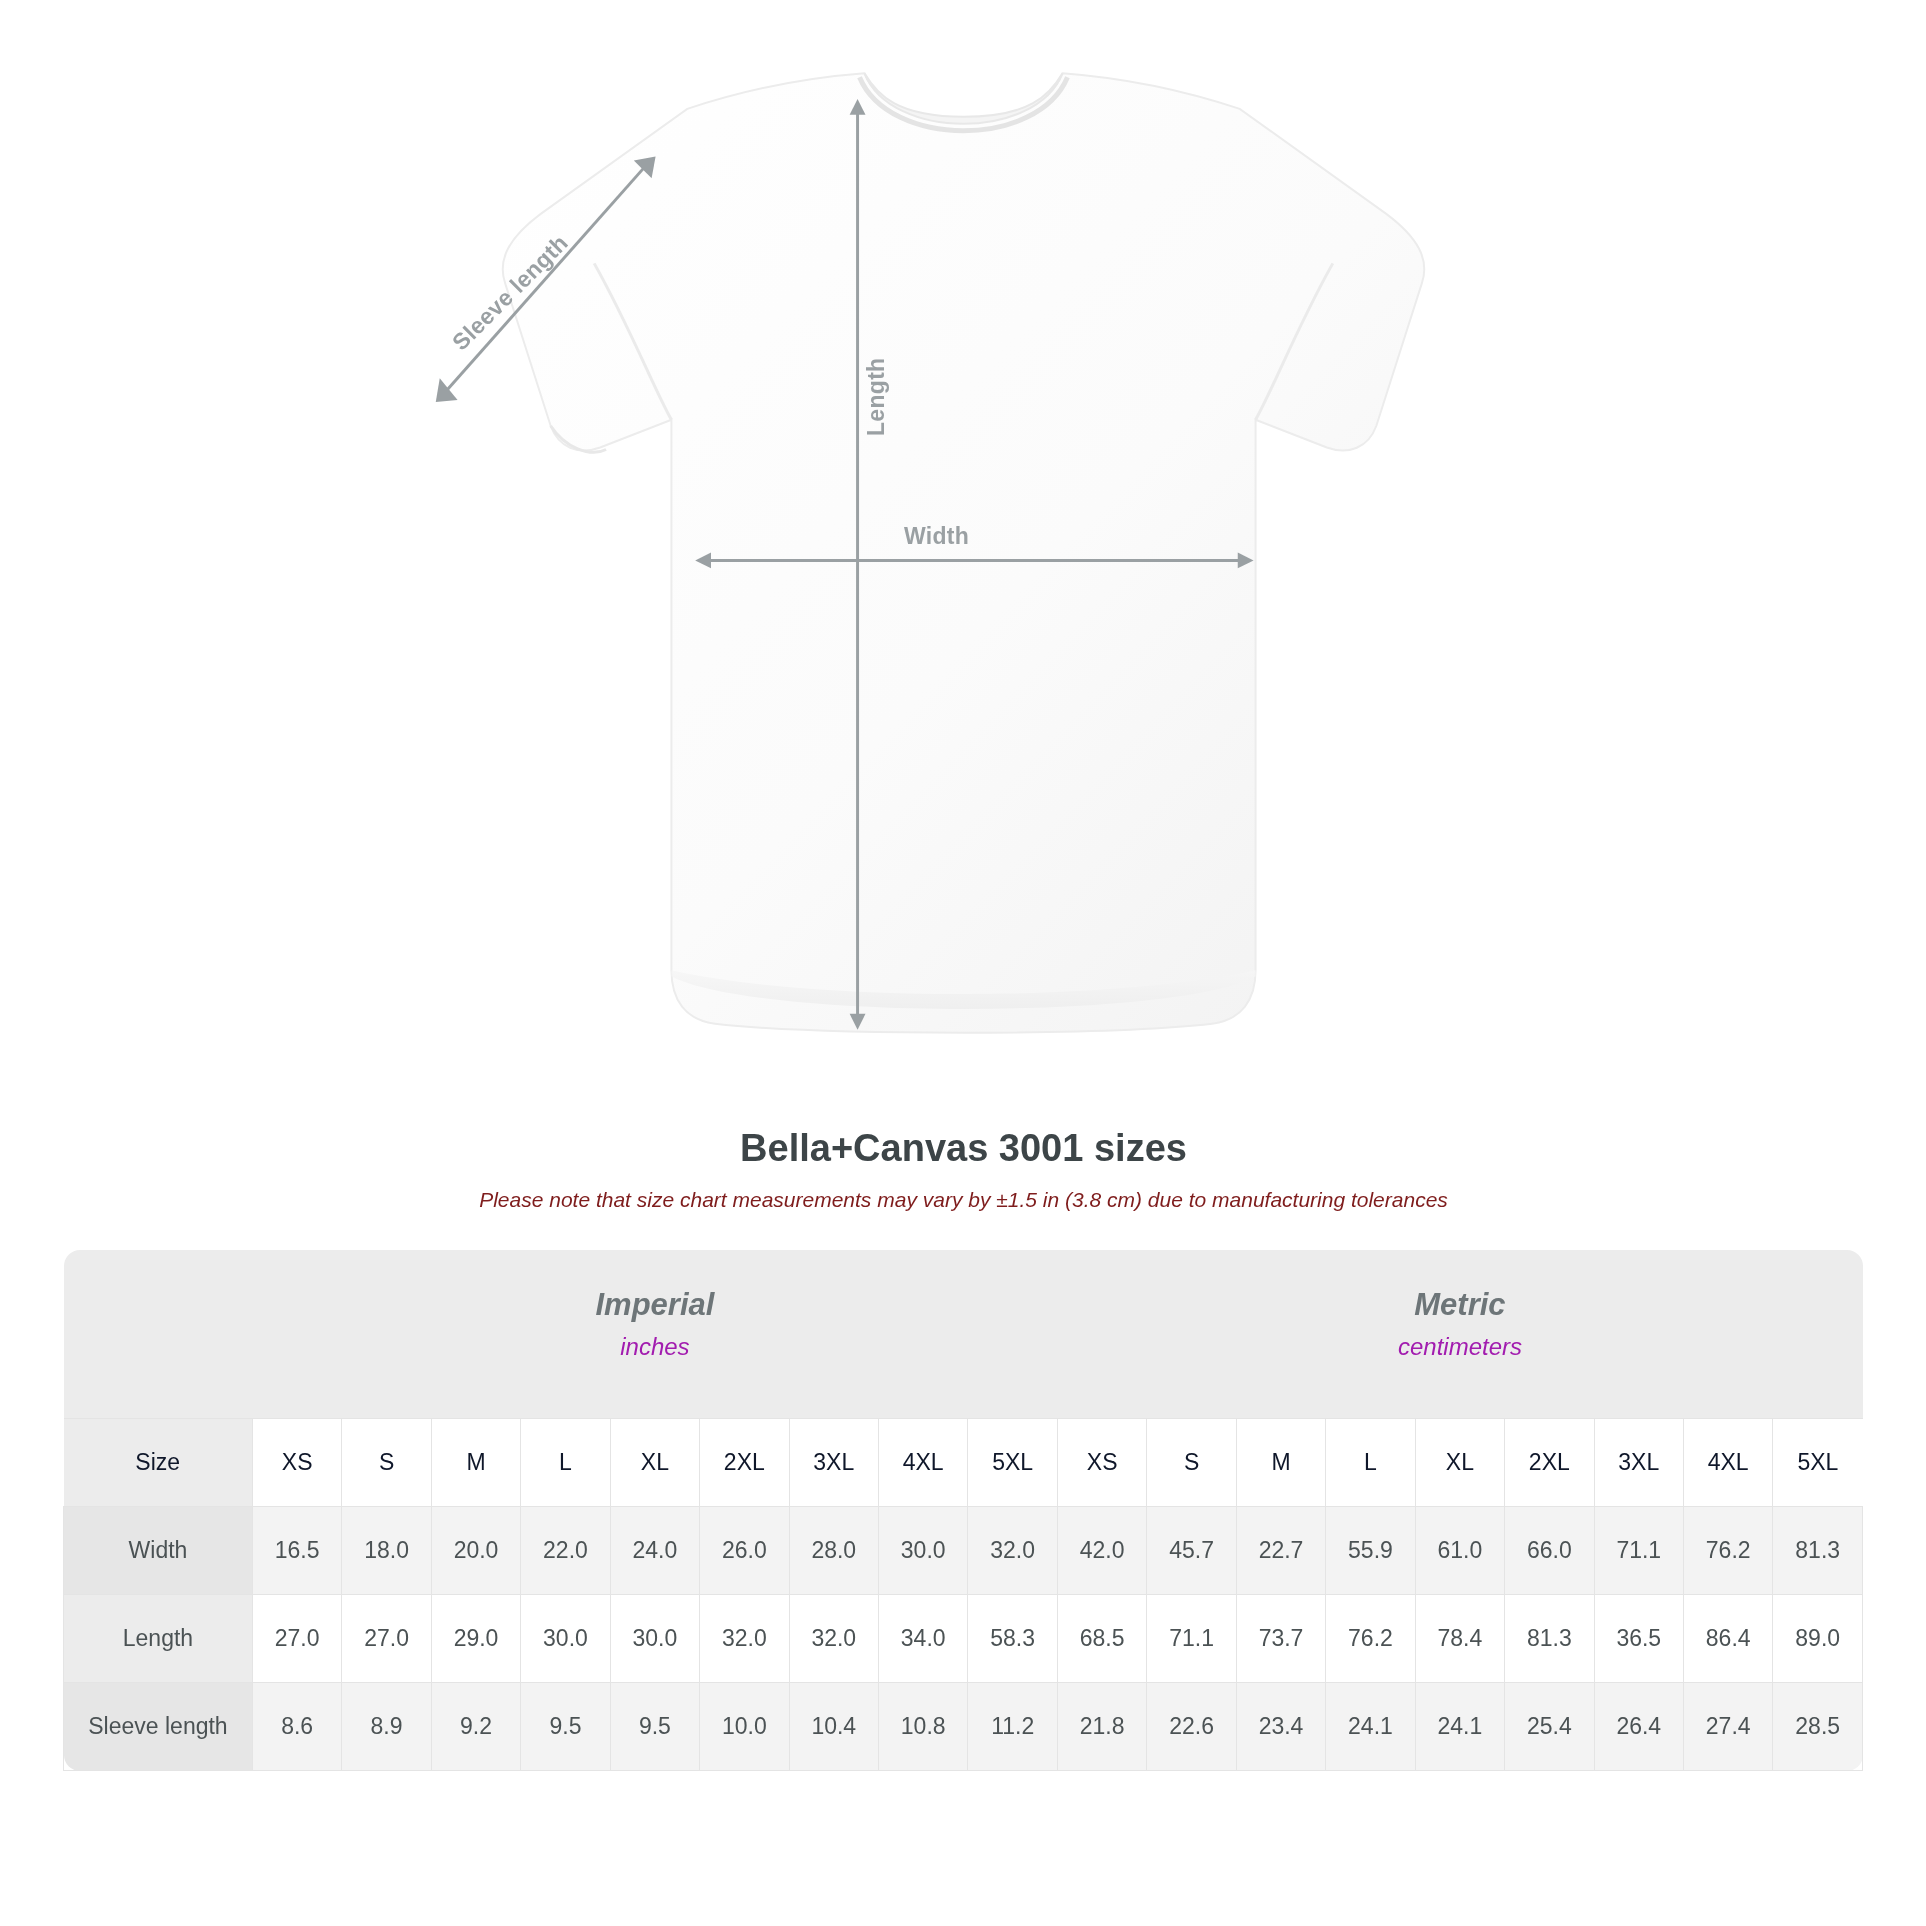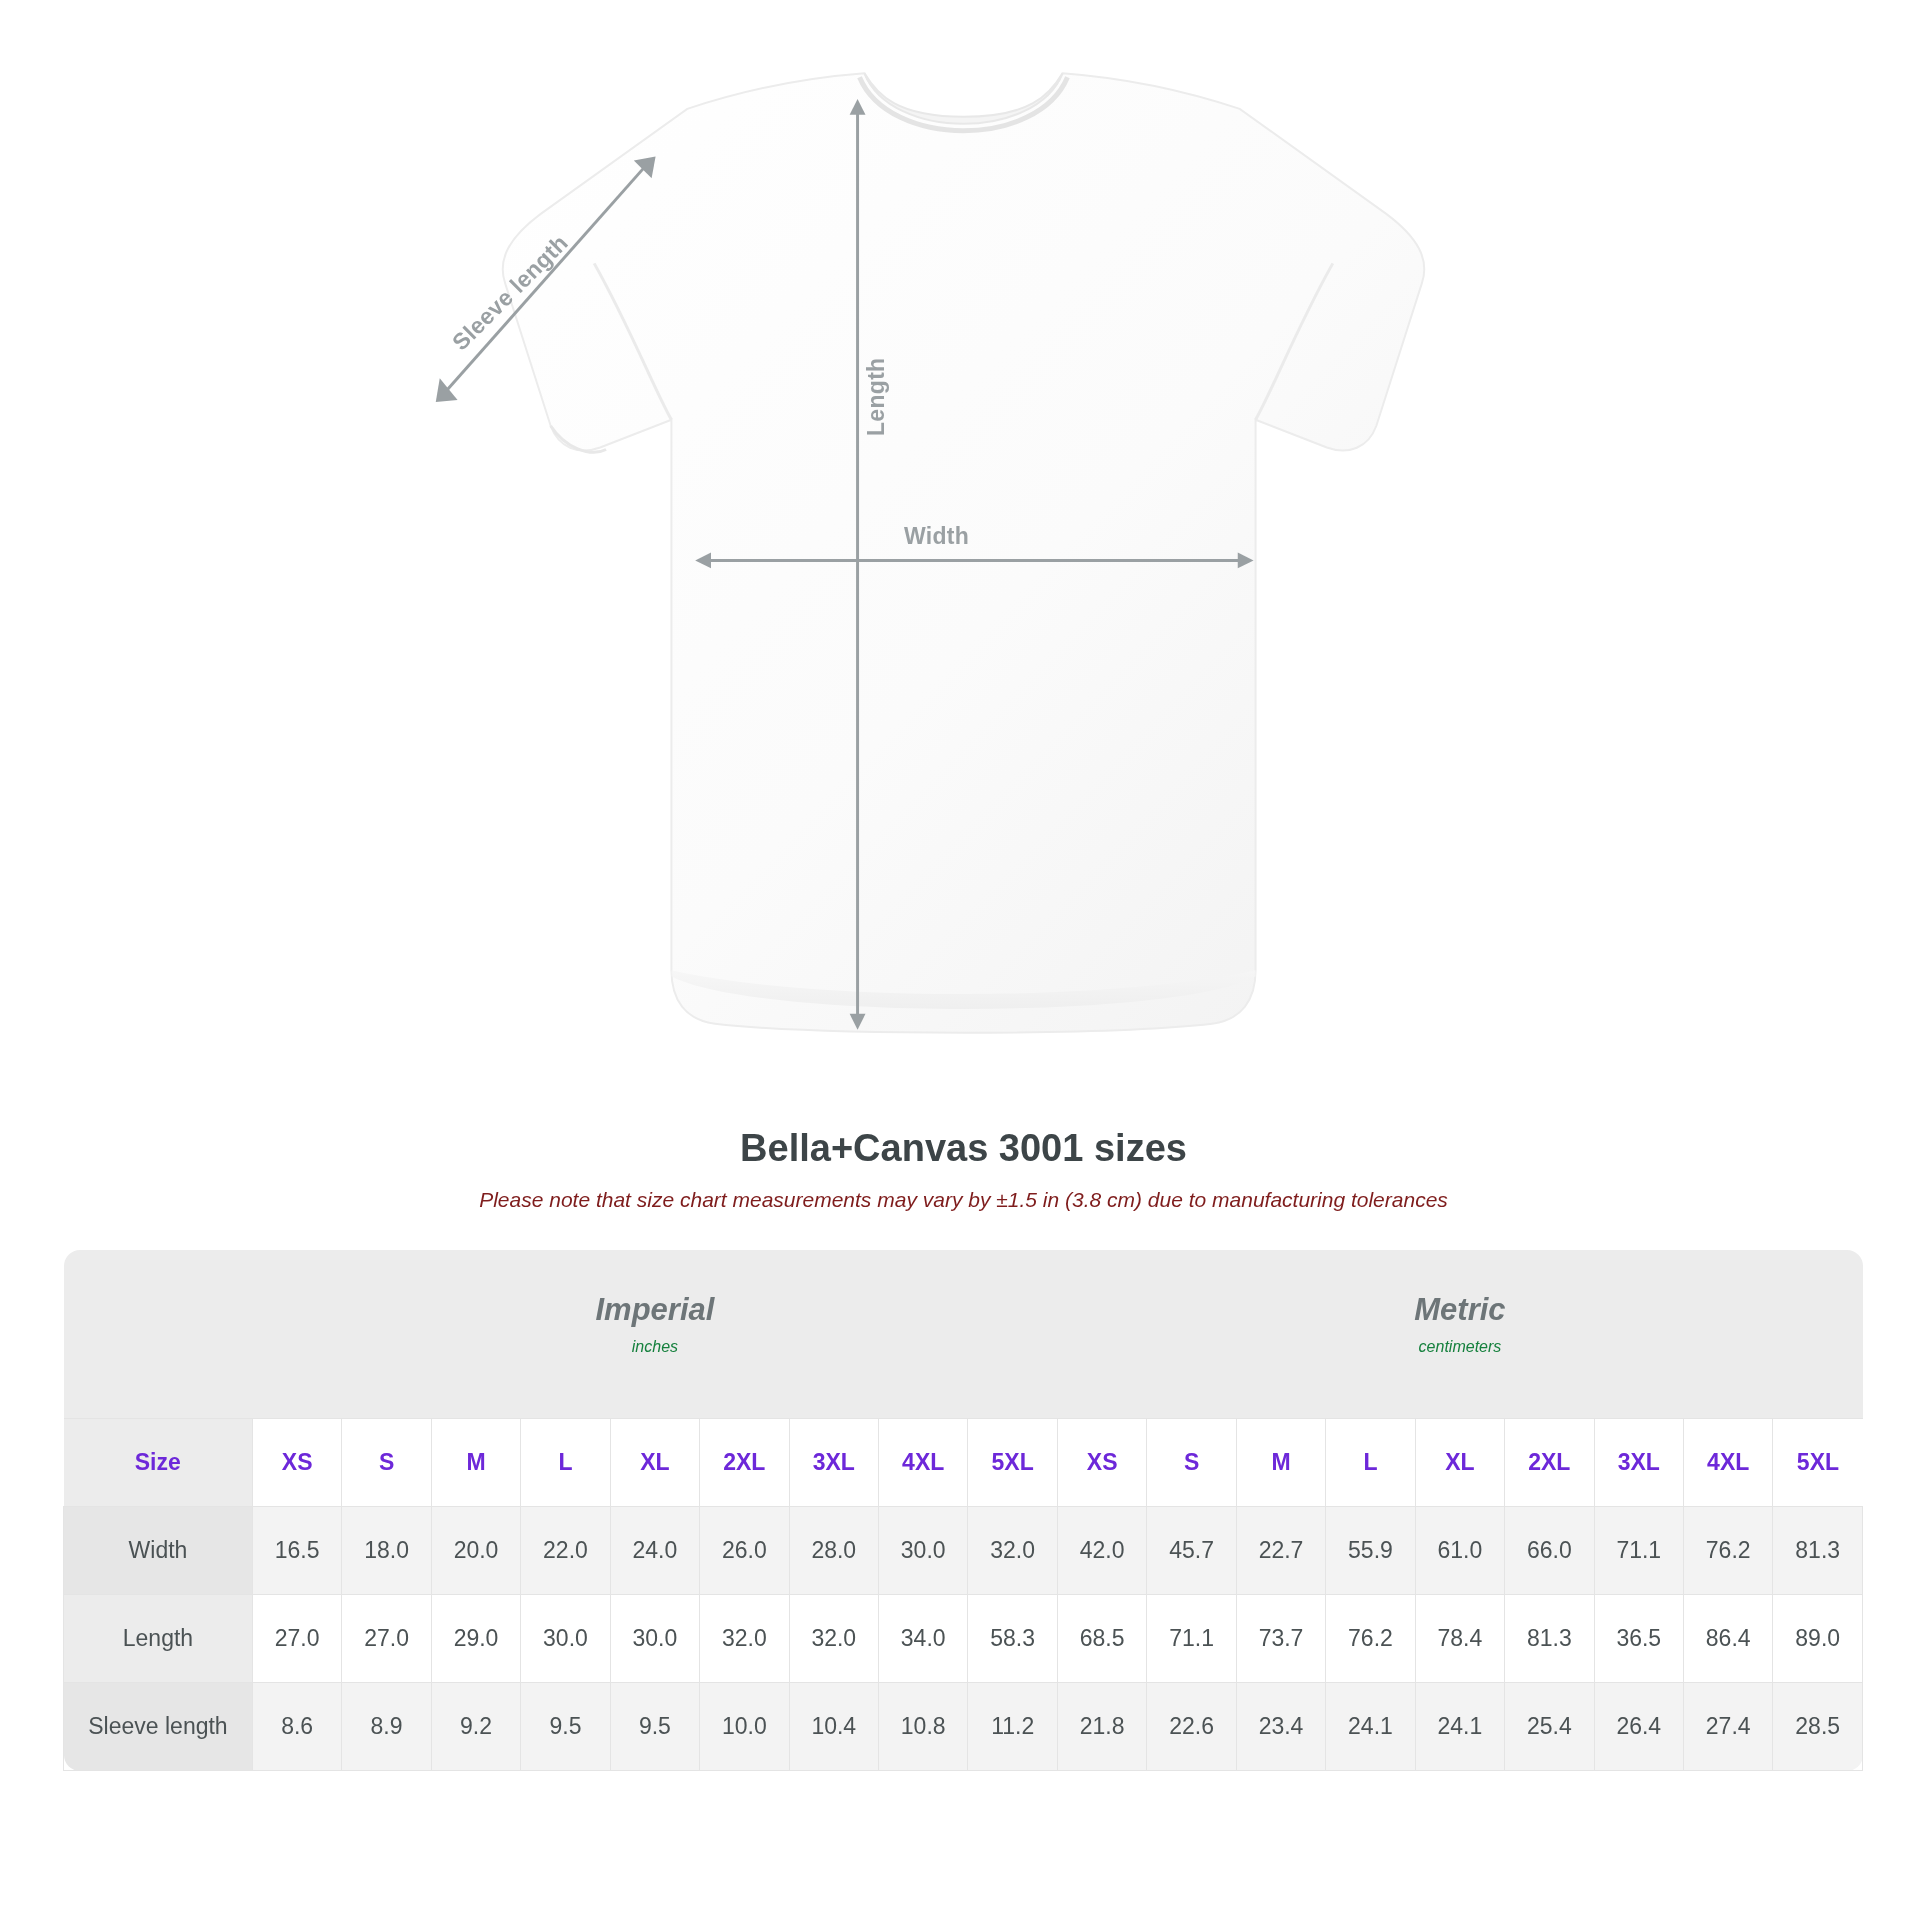--- a/index.html
+++ b/index.html
@@ -92,44 +92,44 @@
     border-top-right-radius: 16px;
   }
   .unit-name {
     font-size: 31px;
     font-weight: bold;
     font-style: italic;
     color: #6d7578;
     margin-bottom: 10px;
   }
   .unit-sub {
-    font-size: 16px;
+    font-size: 24px;
     font-style: italic;
-    color: #15803d;
+    color: #a21caf;
   }
 
   table.size-table td, table.size-table th {
     border: 1px solid #e4e4e4;
     text-align: center;
     font-size: 23px;
     color: #4b5254;
     height: 87px;
     padding: 0;
     font-weight: normal;
   }
   .row-head {
     font-weight: bold;
     color: #4b5254;
     font-size: 23px;
     width: 188px;
     background: #ececec;
   }
   tr.head-row td, tr.head-row th {
-    font-weight: bold;
-    color: #6d28d9;
+    font-weight: normal;
+    color: #0f172a;
     background: #ffffff;
   }
   tr.head-row .row-head { background: #ececec; }
   tr.alt td { background: #f3f3f3; }
   tr.alt .row-head { background: #e6e6e6; }
   tr.last td:first-child { border-bottom-left-radius: 16px; }
   tr.last td:last-child  { border-bottom-right-radius: 16px; }
   tr.head-row td:first-child, tr.unit-row td:first-child { border-left: none; }
   tr.head-row td:last-child { border-right: none; }
 </style>

